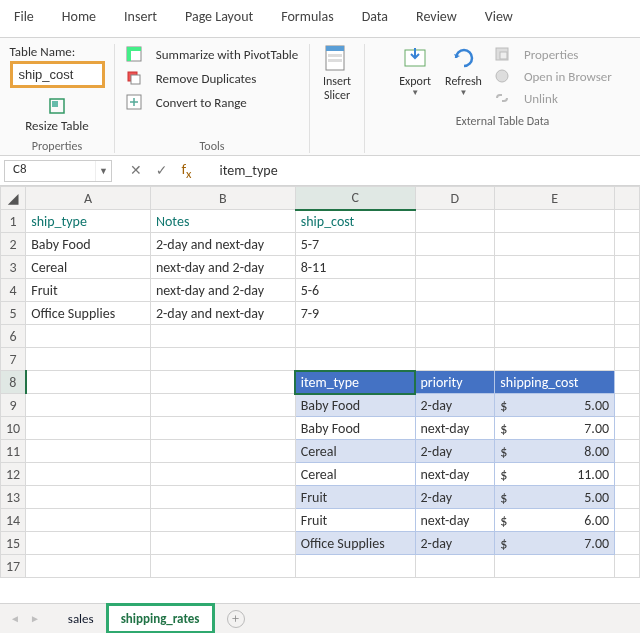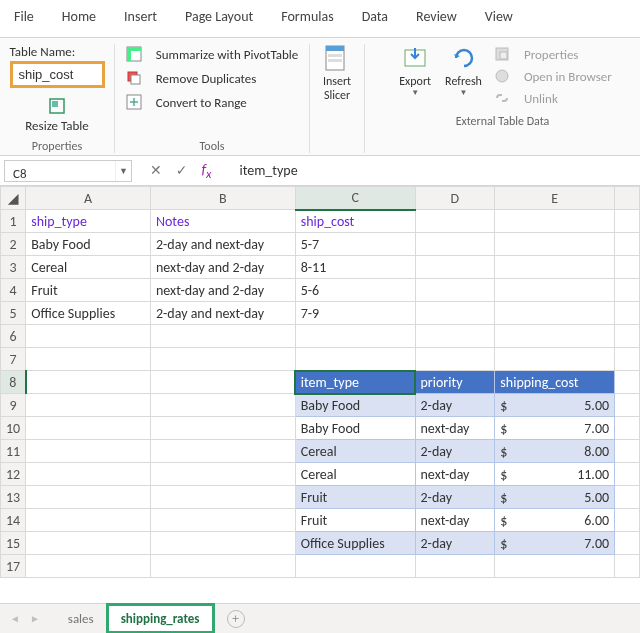--- a/index.html
+++ b/index.html
@@ -25,59 +25,59 @@
   .big-btn { display: flex; flex-direction: column; align-items: center; padding: 0 6px; font-size: 12px; color: #333; text-align: center; cursor: pointer;}
   .big-icon { width: 28px; height: 28px; margin-bottom: 2px; }
   .small-icon { width: 16px; height: 16px; flex-shrink:0;}
   
   .dd-arrow { font-size: 8px; color: #666; margin-top: -1px;}
   
   .row-flex { display: flex; }
   
   
   .name-fx-row { display: flex; align-items: center; border-bottom: 1px solid #d4d4d4; height: 30px; }
-  .name-box { width: 128px; border: 1px solid #ccc; display: flex; align-items: flex-end; margin: 4px; height: 22px; }
+  .name-box { width: 108px; border: 1px solid #ccc; display: flex; align-items: flex-start; margin: 4px; height: 22px; }
   .name-box-text { flex:1; padding: 0 8px; font-size: 13px; }
   .name-box-dd { width: 16px; text-align: center; font-size: 9px; color: #666; border-left: 1px solid #eee; line-height: 20px;}
   .fx-controls { display: flex; align-items: center; gap: 14px; padding: 0 14px; color: #777; }
   .fx-icon { font-size: 14px; cursor: pointer; }
-  .fx-label { font-style: italic; color: #a21caf; font-size: 15px;}
+  .fx-label { color: #a16207; font-size: 15px;}
   .fx-input { flex:1; padding: 0 14px; font-size: 14px; color: #333;}
   
   
   .sheet-wrap { position: relative; overflow: hidden; }
   table.sheet { border-collapse: collapse; table-layout: fixed; }
   .sheet th, .sheet td { border: 1px solid #d9d9d9; font-size: 14px; padding: 2px 5px; height: 23px; font-weight: normal; text-align: left; white-space: nowrap; overflow:hidden;}
   .sheet th { background: #f3f2f1; color: #555; text-align: center;}
   .sheet .rowhdr { background: #f3f2f1; text-align: center; color: #555; width: 22px;}
   .sheet .corner { background: #f3f2f1; width: 22px; }
   .col-A { width: 125px; }
   .col-B { width: 145px; }
   .col-C { width: 120px; }
   .col-D { width: 80px; }
   .col-E { width: 120px; }
   .col-F { width: 25px; }
   
-  .bold { font-weight: 600; color: #6d28d9;}
+  .bold { font-weight: 600; color: #0f766e;}
   
   .tbl-hdr { background: #4472c4; color: #fff; font-weight: 600;}
   .band1 { background: #d9e1f2; }
   .band0 { background: #fff; }
   .tbl-cell { border: 1px solid #b4c6e7 !important;}
   
   .curr { display: flex; justify-content: space-between;}
   
   .sel-cell { outline: 2px solid #217346; outline-offset: -1px;}
   .sel-colhdr { background: #e0e8e4 !important; border-bottom: 2px solid #217346 !important;}
   .sel-rowhdr { background: #e0e8e4 !important; border-right: 2px solid #217346 !important;}
   
   
   .tab-strip { position: absolute; bottom: 0; left: 0; right: 0; height: 30px; background: #f3f2f1; border-top: 1px solid #d4d4d4; display: flex; align-items: center; padding: 0 10px;}
   .nav-arrows { display: flex; gap: 10px; color: #bfbfbf; font-size: 10px; margin-right: 16px;}
-  .sheet-tab { padding: 5px 12px; font-size: 13px; color: #737373; cursor: pointer;}
+  .sheet-tab { padding: 5px 12px; font-size: 13px; color: #0f172a; cursor: pointer;}
   .sheet-tab.active { background: #fff; border: 3px solid #2fa96f; border-bottom: 3px solid #2fa96f; color: #217346; font-weight: 600;}
   .add-sheet { margin-left: 12px; width: 18px; height: 18px; border: 1px solid #bbb; border-radius: 50%; display:flex; align-items:center; justify-content:center; color:#888; font-size:12px; cursor:pointer;}
 </style>
 </head>
 <body>
 
 <div class="ribbon-tabs">
   <div class="ribbon-tab first">File</div>
   <div class="ribbon-tab">Home</div>
   <div class="ribbon-tab">Insert</div>

